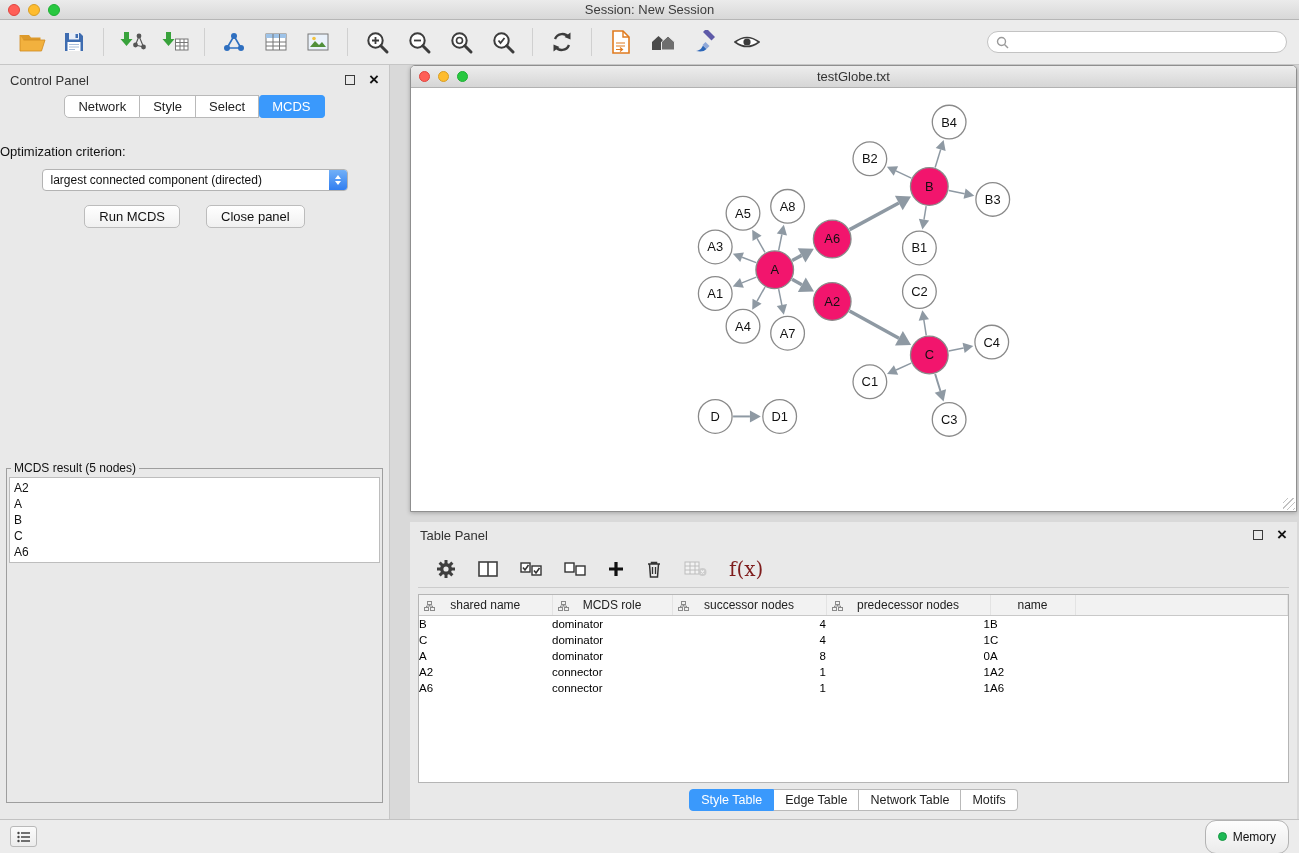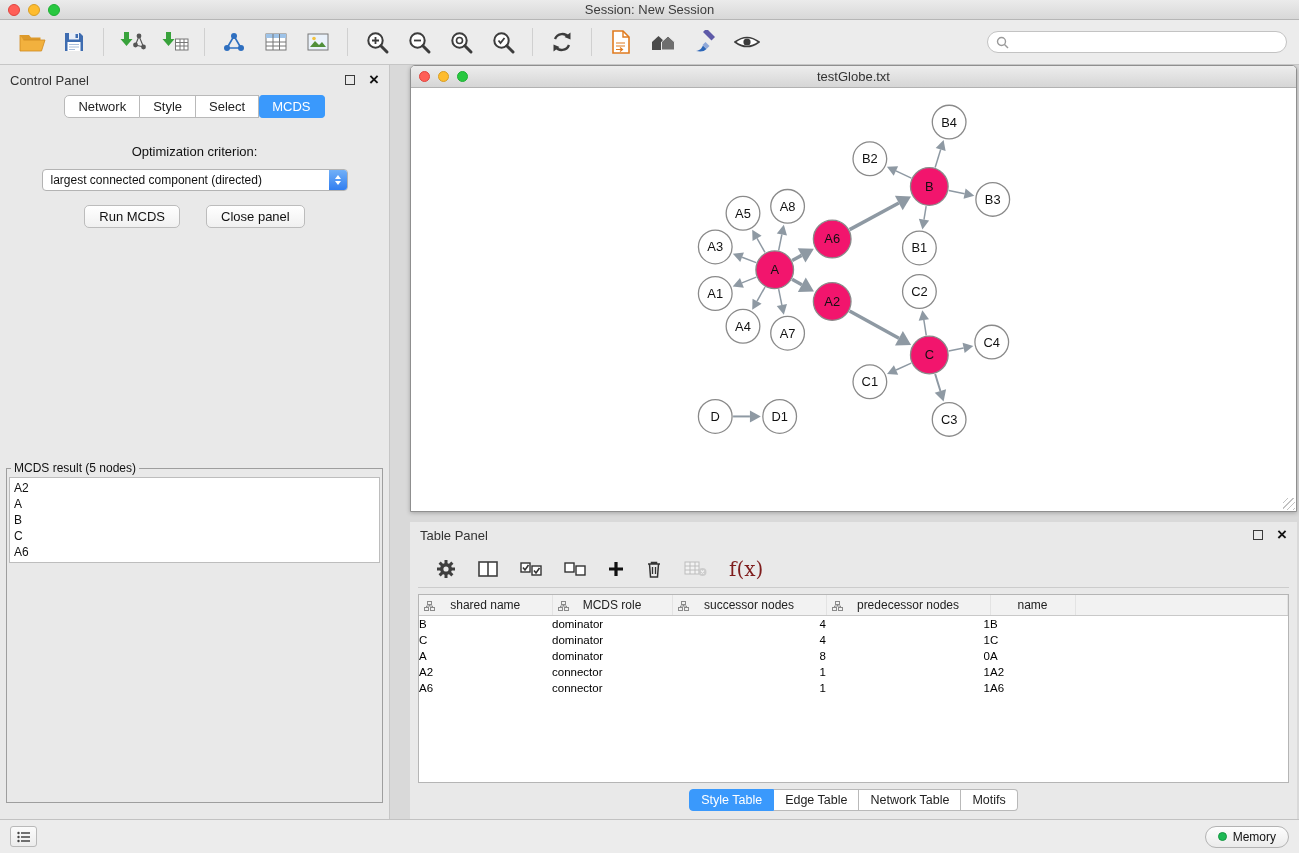--- a/index.html
+++ b/index.html
@@ -34,21 +34,21 @@
                  border-right:1px solid #c6c6c6;padding-top:2px;}
   .panel-header{height:26px;flex:0 0 26px;display:flex;align-items:center;padding:0 10px;font-size:13px;color:#333;}
   .panel-header .ph-title{flex:1;}
   .ph-float{width:10px;height:10px;border:1.5px solid #3a3a3a;margin-right:14px;display:inline-block;}
   .ph-close{font-size:17px;font-weight:bold;color:#111;line-height:14px;}
   .cp-tabs{display:flex;justify-content:center;margin-top:2px;}
   .cp-tab{font-size:13px;padding:3px 13px;background:#fff;border:1px solid #b9b9b9;border-left:none;color:#222;}
   .cp-tab:first-child{border-left:1px solid #b9b9b9;border-radius:5px 0 0 5px;}
   .cp-tab:last-child{border-radius:0 5px 5px 0;}
   .cp-tab.active{background:#3a99fc;border-color:#3a99fc;color:#fff;border-radius:4px;}
-  .cp-opt-label{text-align:center;font-size:13px;color:#111;margin-top:26px;}
+  .cp-opt-label{font-size:13px;color:#111;margin-top:26px;}
   .cp-dropdown{margin:10px auto 0;width:306px;height:22px;border:1px solid #b3b3b3;border-radius:4px;
                background:#fff;display:flex;align-items:center;overflow:hidden;}
   .cp-dropdown .dd-text{flex:1;font-size:12px;padding-left:8px;color:#111;white-space:nowrap;}
   .dd-stepper{width:18px;height:22px;background:linear-gradient(#74b2f8,#2e7bf0);display:flex;flex-direction:column;
               align-items:center;justify-content:center;gap:2px;border-radius:0 3px 3px 0;}
   .tri-up{width:0;height:0;border-left:3.5px solid transparent;border-right:3.5px solid transparent;border-bottom:4px solid #fff;}
   .tri-down{width:0;height:0;border-left:3.5px solid transparent;border-right:3.5px solid transparent;border-top:4px solid #fff;}
   .cp-buttons{display:flex;justify-content:center;gap:26px;margin-top:14px;}
   .cp-btn{font-size:13px;font-family:inherit;background:linear-gradient(#fff,#f0f0f0);border:1px solid #bcbcbc;
           border-radius:5px;padding:3px 14px;color:#111;}
@@ -94,21 +94,21 @@
   .tp-tab{font-size:12.5px;padding:3px 11px;background:#fff;border:1px solid #b9b9b9;border-left:none;color:#222;}
   .tp-tab:first-child{border-left:1px solid #b9b9b9;border-radius:4px 0 0 4px;}
   .tp-tab:last-child{border-radius:0 4px 4px 0;}
   .tp-tab.active{background:#3a99fc;color:#fff;border-color:#3a99fc;}
 
   
   .statusbar{height:34px;flex:0 0 34px;background:#ececec;border-top:1px solid #c2c2c2;display:flex;align-items:center;padding:0 10px;}
   .sb-list-btn{width:27px;height:21px;border:1px solid #b9b9b9;border-radius:3px;background:linear-gradient(#fbfbfb,#ececec);
                display:flex;align-items:center;justify-content:center;}
   .memory-btn{margin-left:auto;display:flex;align-items:center;gap:6px;border:1px solid #b3b3b3;border-radius:11px;
-              background:linear-gradient(#fdfdfd,#ebebeb);padding:2px 12px;font-size:12px;color:#111;height:22px;}
+              background:linear-gradient(#fdfdfd,#ebebeb);padding:2px 12px;font-size:12px;color:#111;height:34px;}
   .mem-dot{width:9px;height:9px;border-radius:50%;background:#1db954;border:1px solid #169643;}
 </style>
 </head>
 <body>
 
 <div class="app">
 
   <div class="titlebar">
     <div class="lights">
       <span class="light red"></span>

